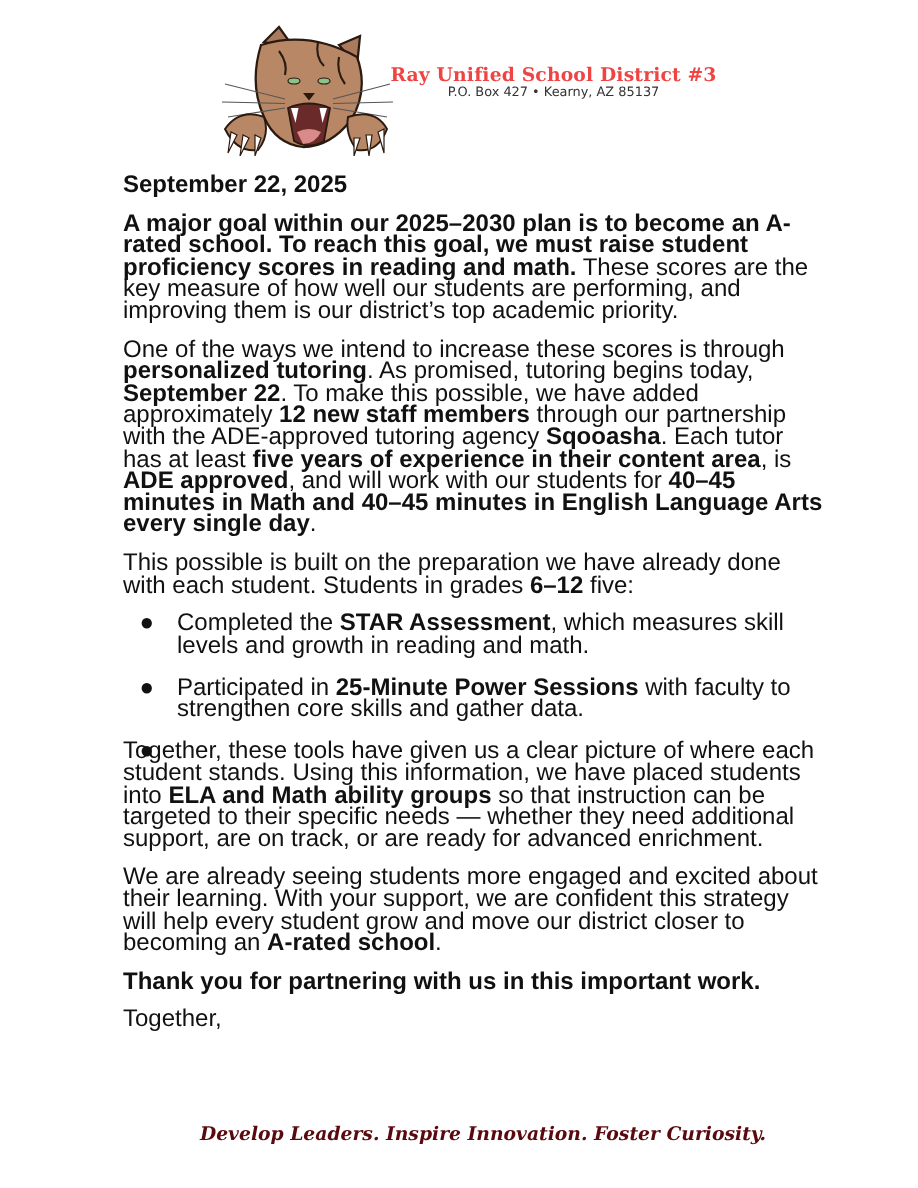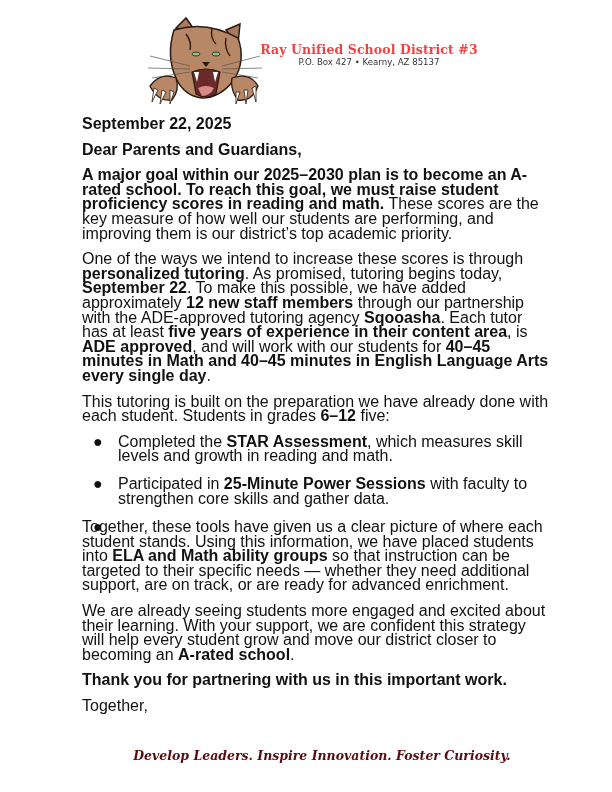--- a/index.html
+++ b/index.html
@@ -57,24 +57,23 @@
     <path d="M90 76 L90 88 L94 76 Z M98 74 L100 88 L102 74 Z M106 72 L110 86 L110 70 Z" fill="#fff" stroke="#2b1a10" stroke-width="0.8"></path>
   </svg>
   <div class="district">
     <div class="district-name">Ray Unified School District #3</div>
     <div class="district-line">P.O. Box 427 • Kearny, AZ 85137</div>
   </div>
 </div>
 
 <div class="content">
   <p><b>September 22, 2025</b></p>
-  <p><b>Dear Parents and Guardians,</b></p>
   <p><b>A major goal within our 2025–2030 plan is to become an A-rated school. To reach this goal, we must raise student proficiency scores in reading and math.</b><span> These scores are the key measure of how well our students are performing, and improving them is our district’s top academic priority.</span></p>
   <p><span>One of the ways we intend to increase these scores is through </span><b>personalized tutoring</b><span>. As promised, tutoring begins today, </span><b>September 22</b><span>. To make this possible, we have added approximately </span><b>12 new staff members</b><span> through our partnership with the ADE-approved tutoring agency </span><b>Sqooasha</b><span>. Each tutor has at least </span><b>five years of experience in their content area</b><span>, is </span><b>ADE approved</b><span>, and will work with our students for </span><b>40–45 minutes in Math and 40–45 minutes in English Language Arts every single day</b><span>.</span></p>
-  <p><span>This tutoring is built on the preparation we have already done with each student. Students in grades </span><b>6–12</b><span> five:</span></p>
+  <p><span>This possible is built on the preparation we have already done with each student. Students in grades </span><b>6–12</b><span> five:</span></p>
   <ul class="bullets">
     <li><span class="dot">●</span><span><span>Completed the </span><b>STAR Assessment</b><span>, which measures skill levels and growth in reading and math.</span></span></li>
     <li><span class="dot">●</span><span><span>Participated in </span><b>25-Minute Power Sessions</b><span> with faculty to strengthen core skills and gather data.</span></span></li>
     <li><span class="dot">●</span></li>
   </ul>
   <p><span>Together, these tools have given us a clear picture of where each student stands. Using this information, we have placed students into </span><b>ELA and Math ability groups</b><span> so that instruction can be targeted to their specific needs — whether they need additional support, are on track, or are ready for advanced enrichment.</span></p>
   <p><span>We are already seeing students more engaged and excited about their learning. With your support, we are confident this strategy will help every student grow and move our district closer to becoming an </span><b>A-rated school</b><span>.</span></p>
   <p><b>Thank you for partnering with us in this important work.</b></p>
   <p>Together,</p>
 </div>

